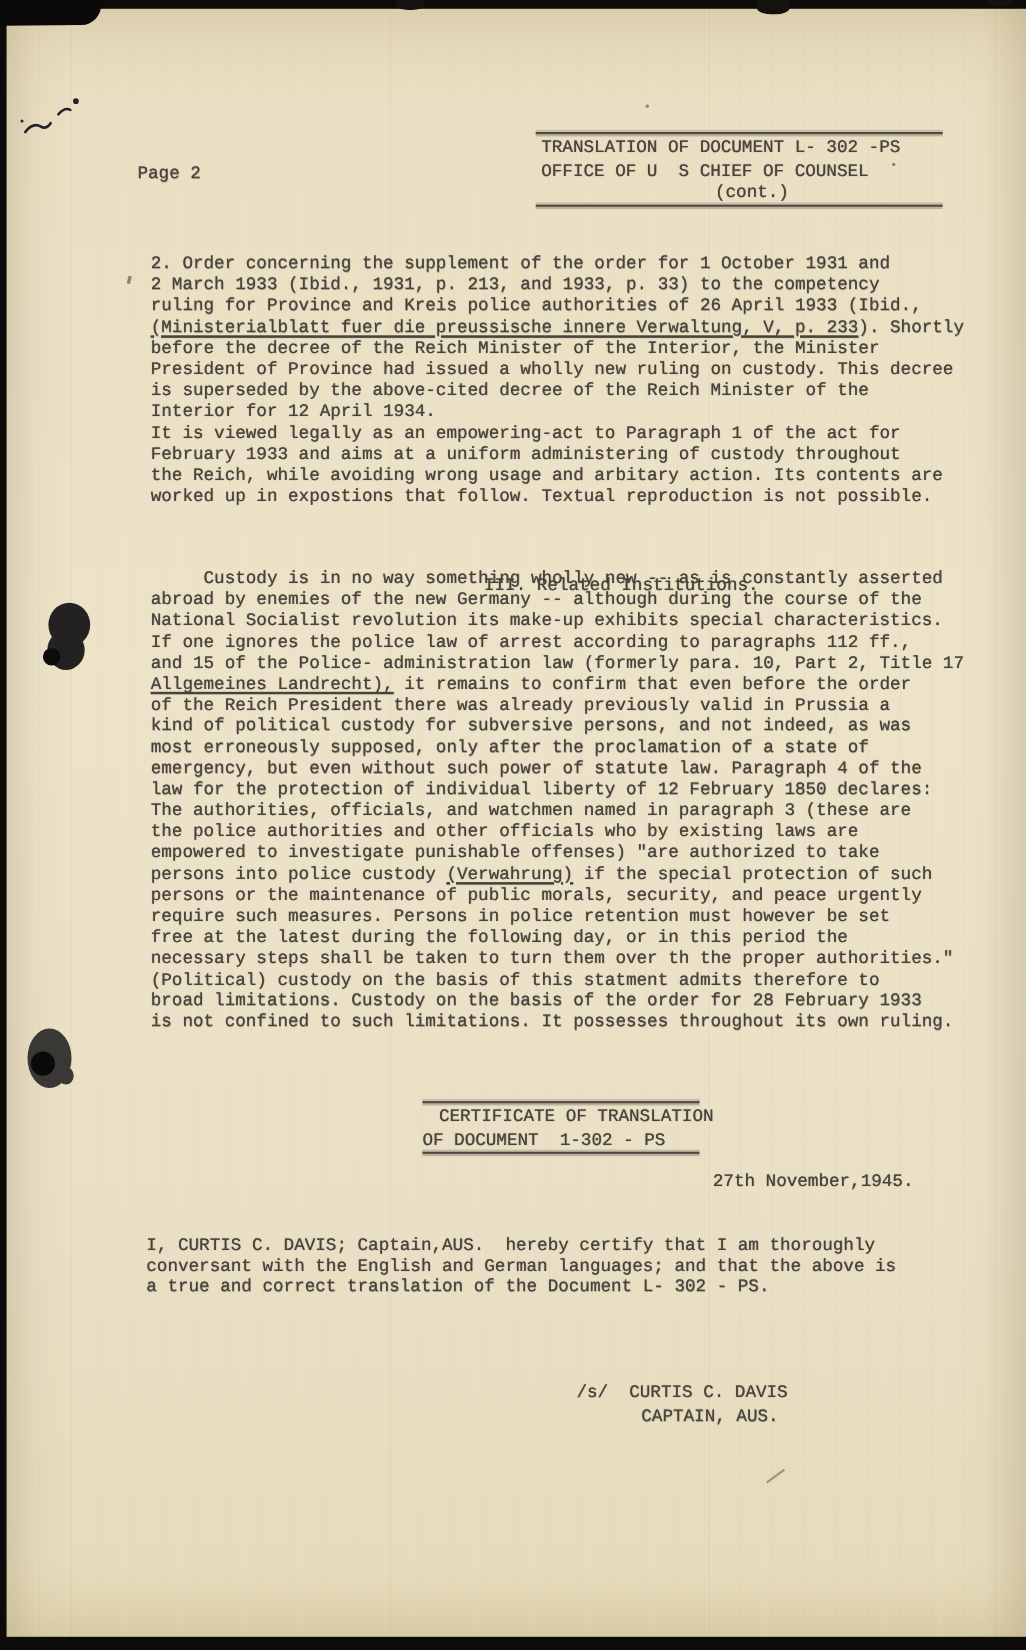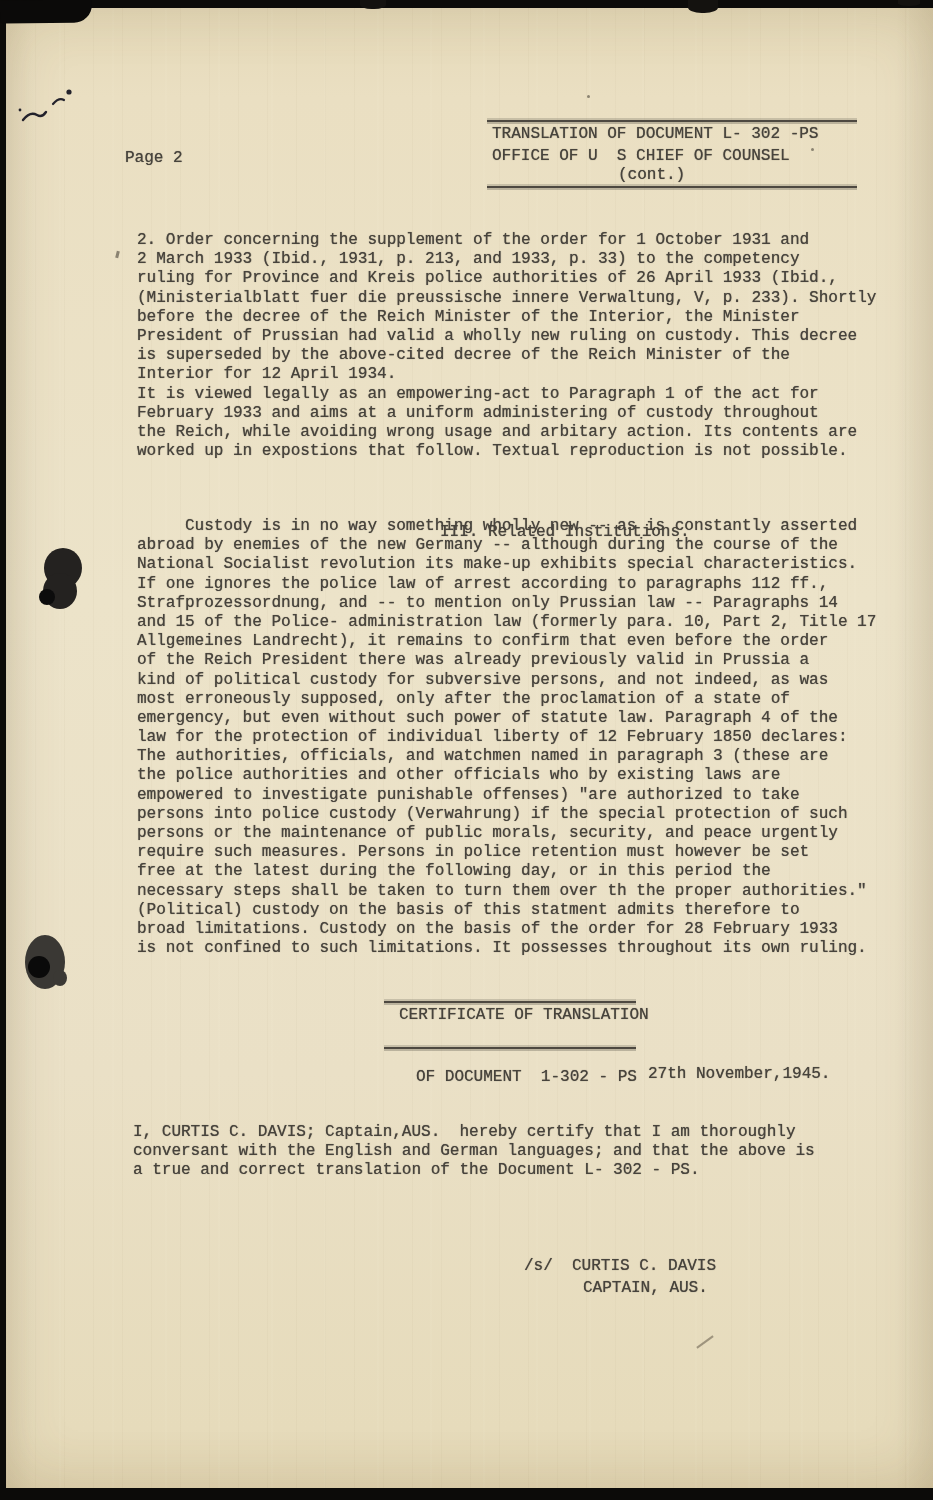--- a/index.html
+++ b/index.html
@@ -14,21 +14,21 @@
   .paper::before{content:"";position:absolute;inset:0;
     background:
       repeating-linear-gradient(90deg, rgba(100,80,40,.03) 0 1px, transparent 1px 29px),
       repeating-linear-gradient(90deg, rgba(255,250,230,.05) 0 2px, transparent 2px 53px);}
   .paper::after{content:"";position:absolute;inset:0;box-shadow:inset 0 0 60px rgba(100,80,45,.16);}
   .ink{position:absolute;color:#47433c;font-size:16px;
        text-shadow:0 0 1px rgba(71,67,60,.65), .3px .3px 0 rgba(71,67,60,.35);
        filter:blur(.2px);}
   .tline{white-space:pre;height:19.2px;line-height:19.2px;}
   .sline{white-space:pre;line-height:17px;}
-  .ul{text-underline-offset:3px;text-decoration-thickness:1.5px;text-align:center;}
+  .ul{text-decoration:underline;text-underline-offset:3px;text-decoration-thickness:1.5px;text-align:center;}
   .rule{position:absolute;height:2px;background:#4d4840;
         box-shadow:0 2px 0 rgba(77,72,64,.30), 0 -2px 0 rgba(77,72,64,.22);filter:blur(.2px);}
   .edge-mark{position:absolute;background:#14120f;}
   .speck{position:absolute;background:rgba(60,54,46,.55);}
   svg{position:absolute;overflow:visible;}
 </style>
 </head>
 <body>
 
 <div class="scan">
@@ -56,48 +56,47 @@
     <ellipse cx="23" cy="29" rx="20" ry="27" fill="#3a3834"></ellipse>
     <ellipse cx="38" cy="45" rx="7" ry="8" fill="#3a3834"></ellipse>
     <circle cx="17" cy="34" r="11" fill="#0a0a0a"></circle>
   </svg>
 
   <div class="ink sline" style="left:125px;top:150px;">Page 2</div>
 
   <div class="rule" style="left:487px;top:120px;width:370px;"></div>
   <div class="ink sline" style="left:492px;top:126px;">TRANSLATION OF DOCUMENT L- 302 -PS</div>
   <div class="ink sline" style="left:492px;top:148px;">OFFICE OF U  S CHIEF OF COUNSEL</div>
-  <div class="ink sline" style="left:618px;top:167px;">(cont.)</div>
+  <div class="ink sline" style="left:650px;top:167px;">(cont.)</div>
   <div class="rule" style="left:487px;top:186px;width:370px;"></div>
 
   <div class="speck" style="left:116px;top:251px;width:3px;height:7px;transform:rotate(14deg);"></div>
 
   <div class="ink" style="left:137px;top:231px;width:740px;">
       <div class="tline"><span>2. Order concerning the supplement of the order for 1 October 1931 and</span></div>
       <div class="tline"><span>2 March 1933 (Ibid., 1931, p. 213, and 1933, p. 33) to the competency</span></div>
       <div class="tline"><span>ruling for Province and Kreis police authorities of 26 April 1933 (Ibid.,</span></div>
       <div class="tline"><span class="ul">(Ministerialblatt fuer die preussische innere Verwaltung, V, p. 233</span><span>). Shortly</span></div>
       <div class="tline"><span>before the decree of the Reich Minister of the Interior, the Minister</span></div>
-      <div class="tline"><span>President of Prussian had valid a wholly new ruling on custody. This decree</span></div>
+      <div class="tline"><span>President of Province had issued a wholly new ruling on custody. This decree</span></div>
       <div class="tline"><span>is superseded by the above-cited decree of the Reich Minister of the</span></div>
       <div class="tline"><span>Interior for 12 April 1934.</span></div>
       <div class="tline"><span>It is viewed legally as an empowering-act to Paragraph 1 of the act for</span></div>
       <div class="tline"><span>February 1933 and aims at a uniform administering of custody throughout</span></div>
       <div class="tline"><span>the Reich, while avoiding wrong usage and arbitary action. Its contents are</span></div>
       <div class="tline"><span>worked up in expostions that follow. Textual reproduction is not possible.</span></div>
     </div>
 
   <div class="ink sline" style="left:440px;top:524px;">III. Related Institutions.</div>
 
   <div class="ink" style="left:137px;top:517px;width:740px;">
       <div class="tline"><span>     Custody is in no way something wholly new -- as is constantly asserted</span></div>
       <div class="tline"><span>abroad by enemies of the new Germany -- although during the course of the</span></div>
       <div class="tline"><span>National Socialist revolution its make-up exhibits special characteristics.</span></div>
       <div class="tline"><span>If one ignores the police law of arrest according to paragraphs 112 ff.,</span></div>
-      <div class="tline"><span class="ul">Strafprozessordnung,</span><span> and -- to mention only Prussian law -- Paragraphs 14</span></div>
       <div class="tline"><span>and 15 of the Police- administration law (formerly para. 10, Part 2, Title 17</span></div>
       <div class="tline"><span class="ul">Allgemeines Landrecht),</span><span> it remains to confirm that even before the order</span></div>
       <div class="tline"><span>of the Reich President there was already previously valid in Prussia a</span></div>
       <div class="tline"><span>kind of political custody for subversive persons, and not indeed, as was</span></div>
       <div class="tline"><span>most erroneously supposed, only after the proclamation of a state of</span></div>
       <div class="tline"><span>emergency, but even without such power of statute law. Paragraph 4 of the</span></div>
       <div class="tline"><span>law for the protection of individual liberty of 12 February 1850 declares:</span></div>
       <div class="tline"><span>The authorities, officials, and watchmen named in paragraph 3 (these are</span></div>
       <div class="tline"><span>the police authorities and other officials who by existing laws are</span></div>
       <div class="tline"><span>empowered to investigate punishable offenses) "are authorized to take</span></div>
@@ -106,21 +105,21 @@
       <div class="tline"><span>require such measures. Persons in police retention must however be set</span></div>
       <div class="tline"><span>free at the latest during the following day, or in this period the</span></div>
       <div class="tline"><span>necessary steps shall be taken to turn them over th the proper authorities."</span></div>
       <div class="tline"><span>(Political) custody on the basis of this statment admits therefore to</span></div>
       <div class="tline"><span>broad limitations. Custody on the basis of the order for 28 February 1933</span></div>
       <div class="tline"><span>is not confined to such limitations. It possesses throughout its own ruling.</span></div>
     </div>
 
   <div class="rule" style="left:384px;top:1001px;width:252px;"></div>
   <div class="ink sline" style="left:399px;top:1007px;">CERTIFICATE OF TRANSLATION</div>
-  <div class="ink sline" style="left:384px;top:1069px;margin-left:32px;">OF DOCUMENT  1-302 - PS</div>
+  <div class="ink sline" style="left:384px;top:1029px;">OF DOCUMENT  1-302 - PS</div>
   <div class="rule" style="left:384px;top:1047px;width:252px;"></div>
 
   <div class="ink sline" style="left:648px;top:1066px;">27th November,1945.</div>
 
   <div class="ink" style="left:133px;top:1123px;width:760px;">
       <div class="tline"><span>I, CURTIS C. DAVIS; Captain,AUS.  hereby certify that I am thoroughly</span></div>
       <div class="tline"><span>conversant with the English and German languages; and that the above is</span></div>
       <div class="tline"><span>a true and correct translation of the Document L- 302 - PS.</span></div>
     </div>
 

